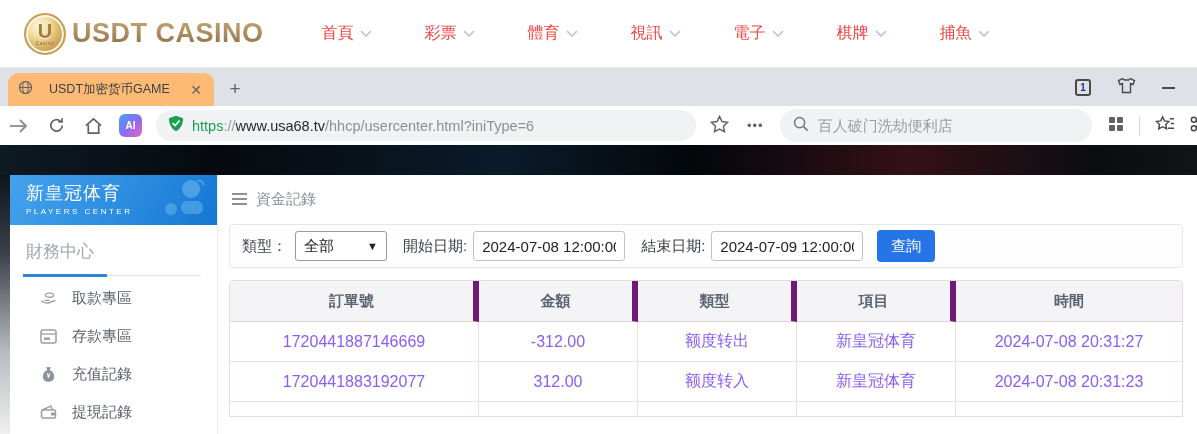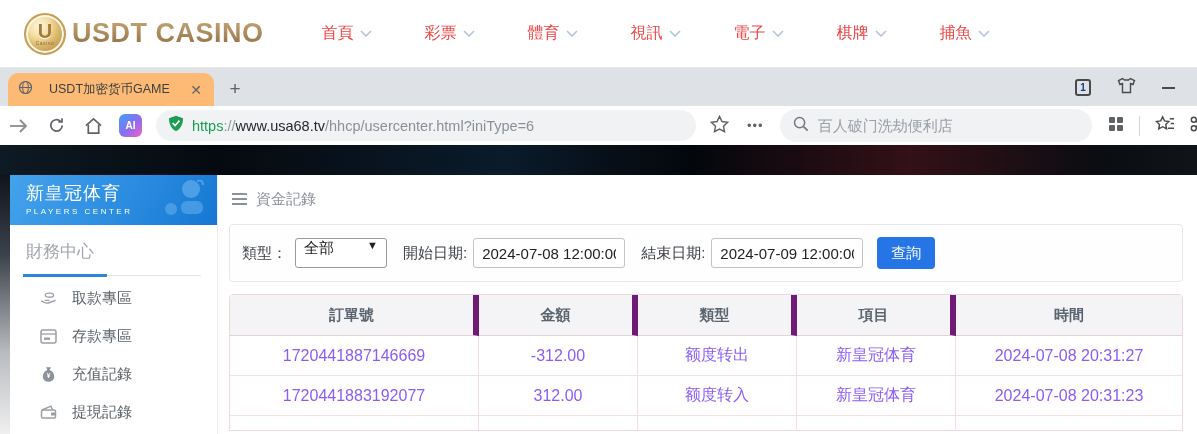--- a/index.html
+++ b/index.html
@@ -93,25 +93,25 @@
   .side-ic { width:17px; display:flex; justify-content:center; }
 
   
   .mid-gap { width:9px; background:#fff; }
   .main { flex:1; padding:0 14px 0 2px; background:#fff; min-width:0; }
   .breadcrumb { height:48px; display:flex; align-items:center; gap:9px; padding-left:3px; }
   .hamb { display:flex; flex-direction:column; gap:3px; }
   .hamb span { width:15px; height:2px; background:#8b9099; }
   .page-title { font-size:15px; color:#8b9099; }
 
-  .filter-card { margin-top:1px; height:58px; border:1px solid #e7e7e7; border-radius:4px;
+  .filter-card { margin-top:1px; height:44px; border:1px solid #e7e7e7; border-radius:4px;
     display:flex; align-items:center; padding:0 12px; background:#fefefe; }
   .f-label { font-size:15px; color:#3b3f46; }
   .f-select { width:92px; height:30px; border:1px solid #9a9a9a; border-radius:3px; background:#fff;
-    display:flex; justify-content:space-between; padding:0 8px; margin-left:8px;
+    display:flex; align-items:center; justify-content:space-between; padding:0 8px; margin-left:8px;
     cursor:pointer; font-size:15px; color:#222; }
   .f-select .vcaret { font-size:11px; color:#222; }
   .f-input { height:30px; border:1px solid #c3c3c3; border-radius:3px; background:#fff;
     font-size:15px; color:#222; padding:0 8px; width:152px; margin-left:6px;
     font-family:inherit; outline:none; }
   .f-gap { width:16px; }
   .query-btn { margin-left:14px; height:32px; padding:0 14px; background:#2575e6; color:#fff;
     font-size:15px; border:none; border-radius:4px; cursor:pointer; font-family:inherit; }
 
   .data-table { margin-top:12px; width:100%; border-collapse:separate; border-spacing:0;

